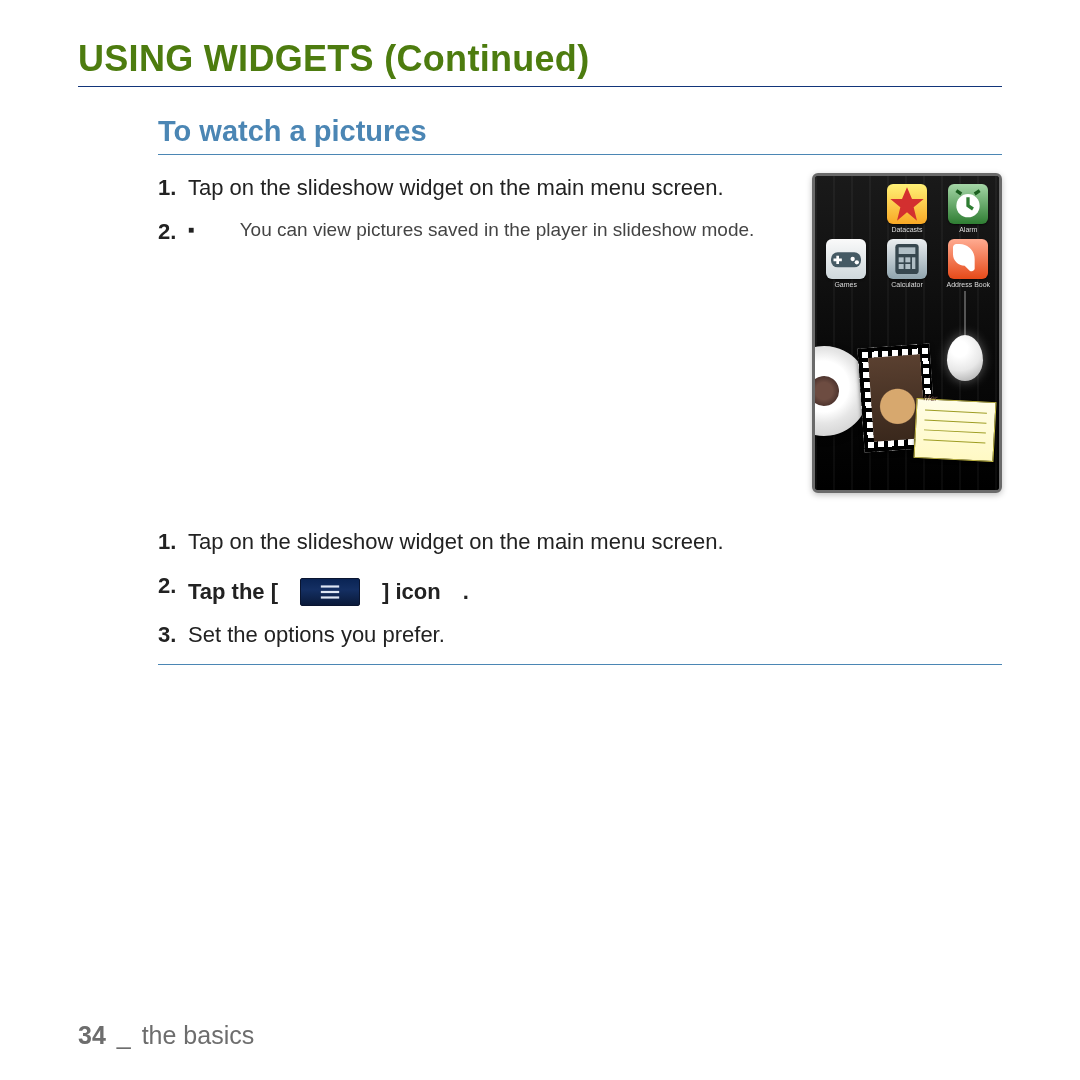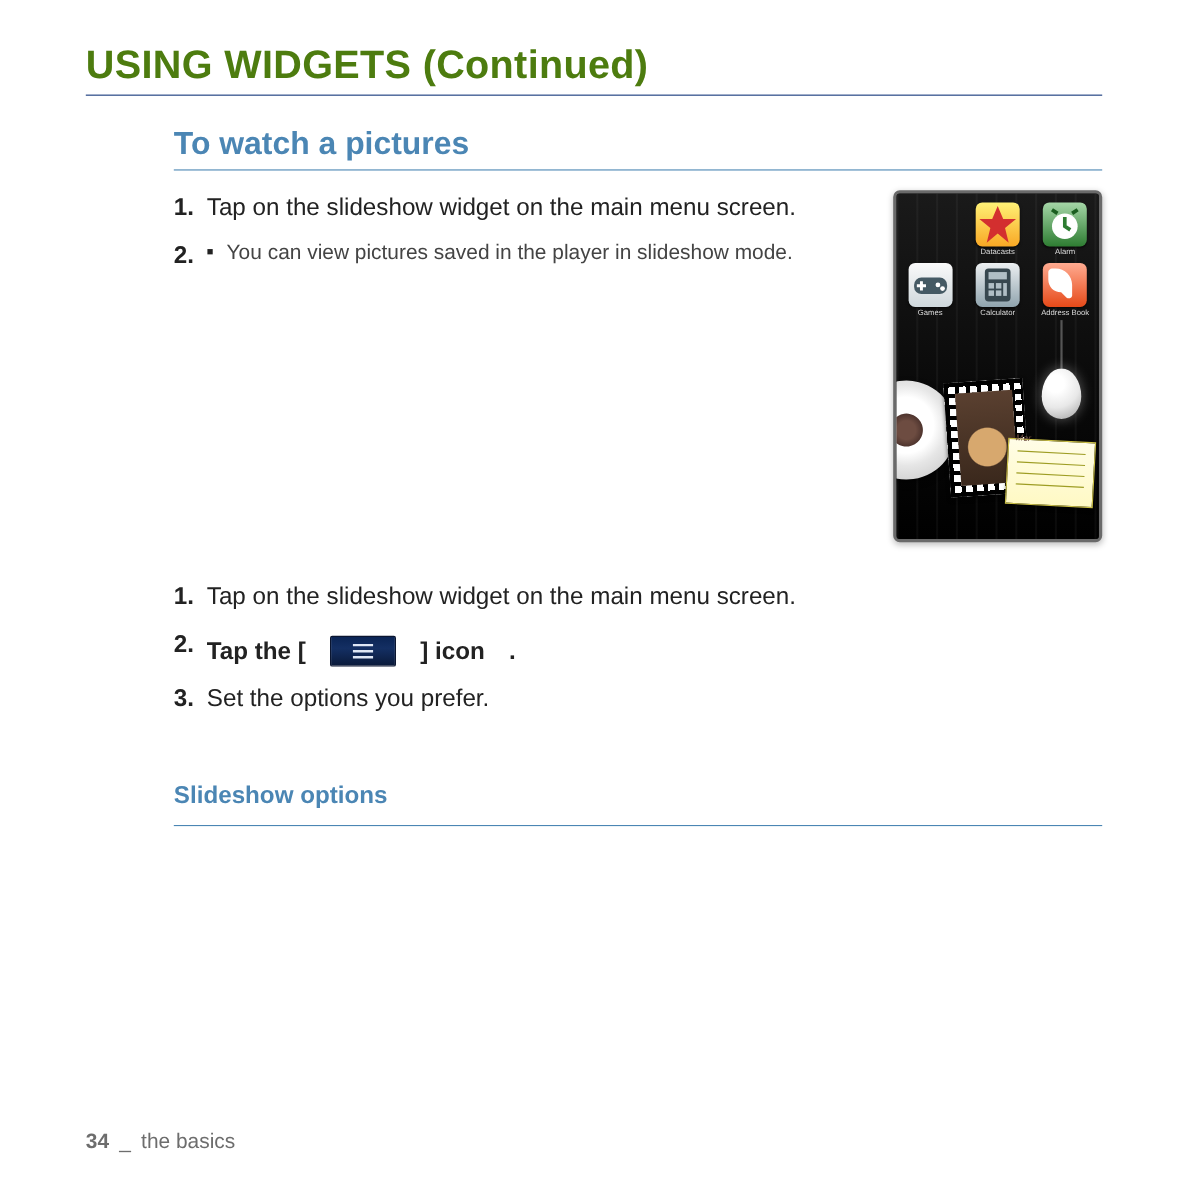--- a/index.html
+++ b/index.html
@@ -52,20 +52,21 @@
   }
 
   ul.sub { list-style: none; margin-top: 8px; }
   ul.sub > li {
     font-size: 19px;
     color: #444;
     line-height: 1.35;
     padding-left: 18px;
     position: relative;
     margin-bottom: 6px;
+    text-align: center;
   }
   ul.sub > li::before {
     content: "■";
     font-size: 10px;
     position: absolute; left: 0; top: 6px;
     color: #222;
   }
 
   h3.subsection-title {
     color: #4b86b4;
@@ -210,21 +211,21 @@
     background:#9e9d24;
   }
   .note .tag{
     position:absolute; top:-6px; left:6px; font-size:8px; color:#6d4c41; font-style:italic;
   }
 
   
   .footer {
     position: absolute;
     left: 78px; bottom: 30px;
-    font-size: 19px;
+    font-size: 25px;
     color: #6d6d6d;
   }
   .footer .pg { font-weight: 700; }
   .footer .sep { margin: 0 4px; }
 </style>
 </head>
 <body>
 
 <h1 class="page-title">USING WIDGETS (Continued)</h1>
 
@@ -337,21 +338,20 @@
         </span>
         <strong>] icon</strong>
           <strong>.</strong>
       </span>
     </li>
     <li>
       <span>Set the options you prefer.</span>
     </li>
   </ol>
 
-  <h3 class="subsection-title">Slideshow options</h3>
 
   <ul class="options">
   </ul>
 
   <hr class="hr-sep">
 
 </div>
 
 <div class="footer">
   <span class="pg">34</span>

